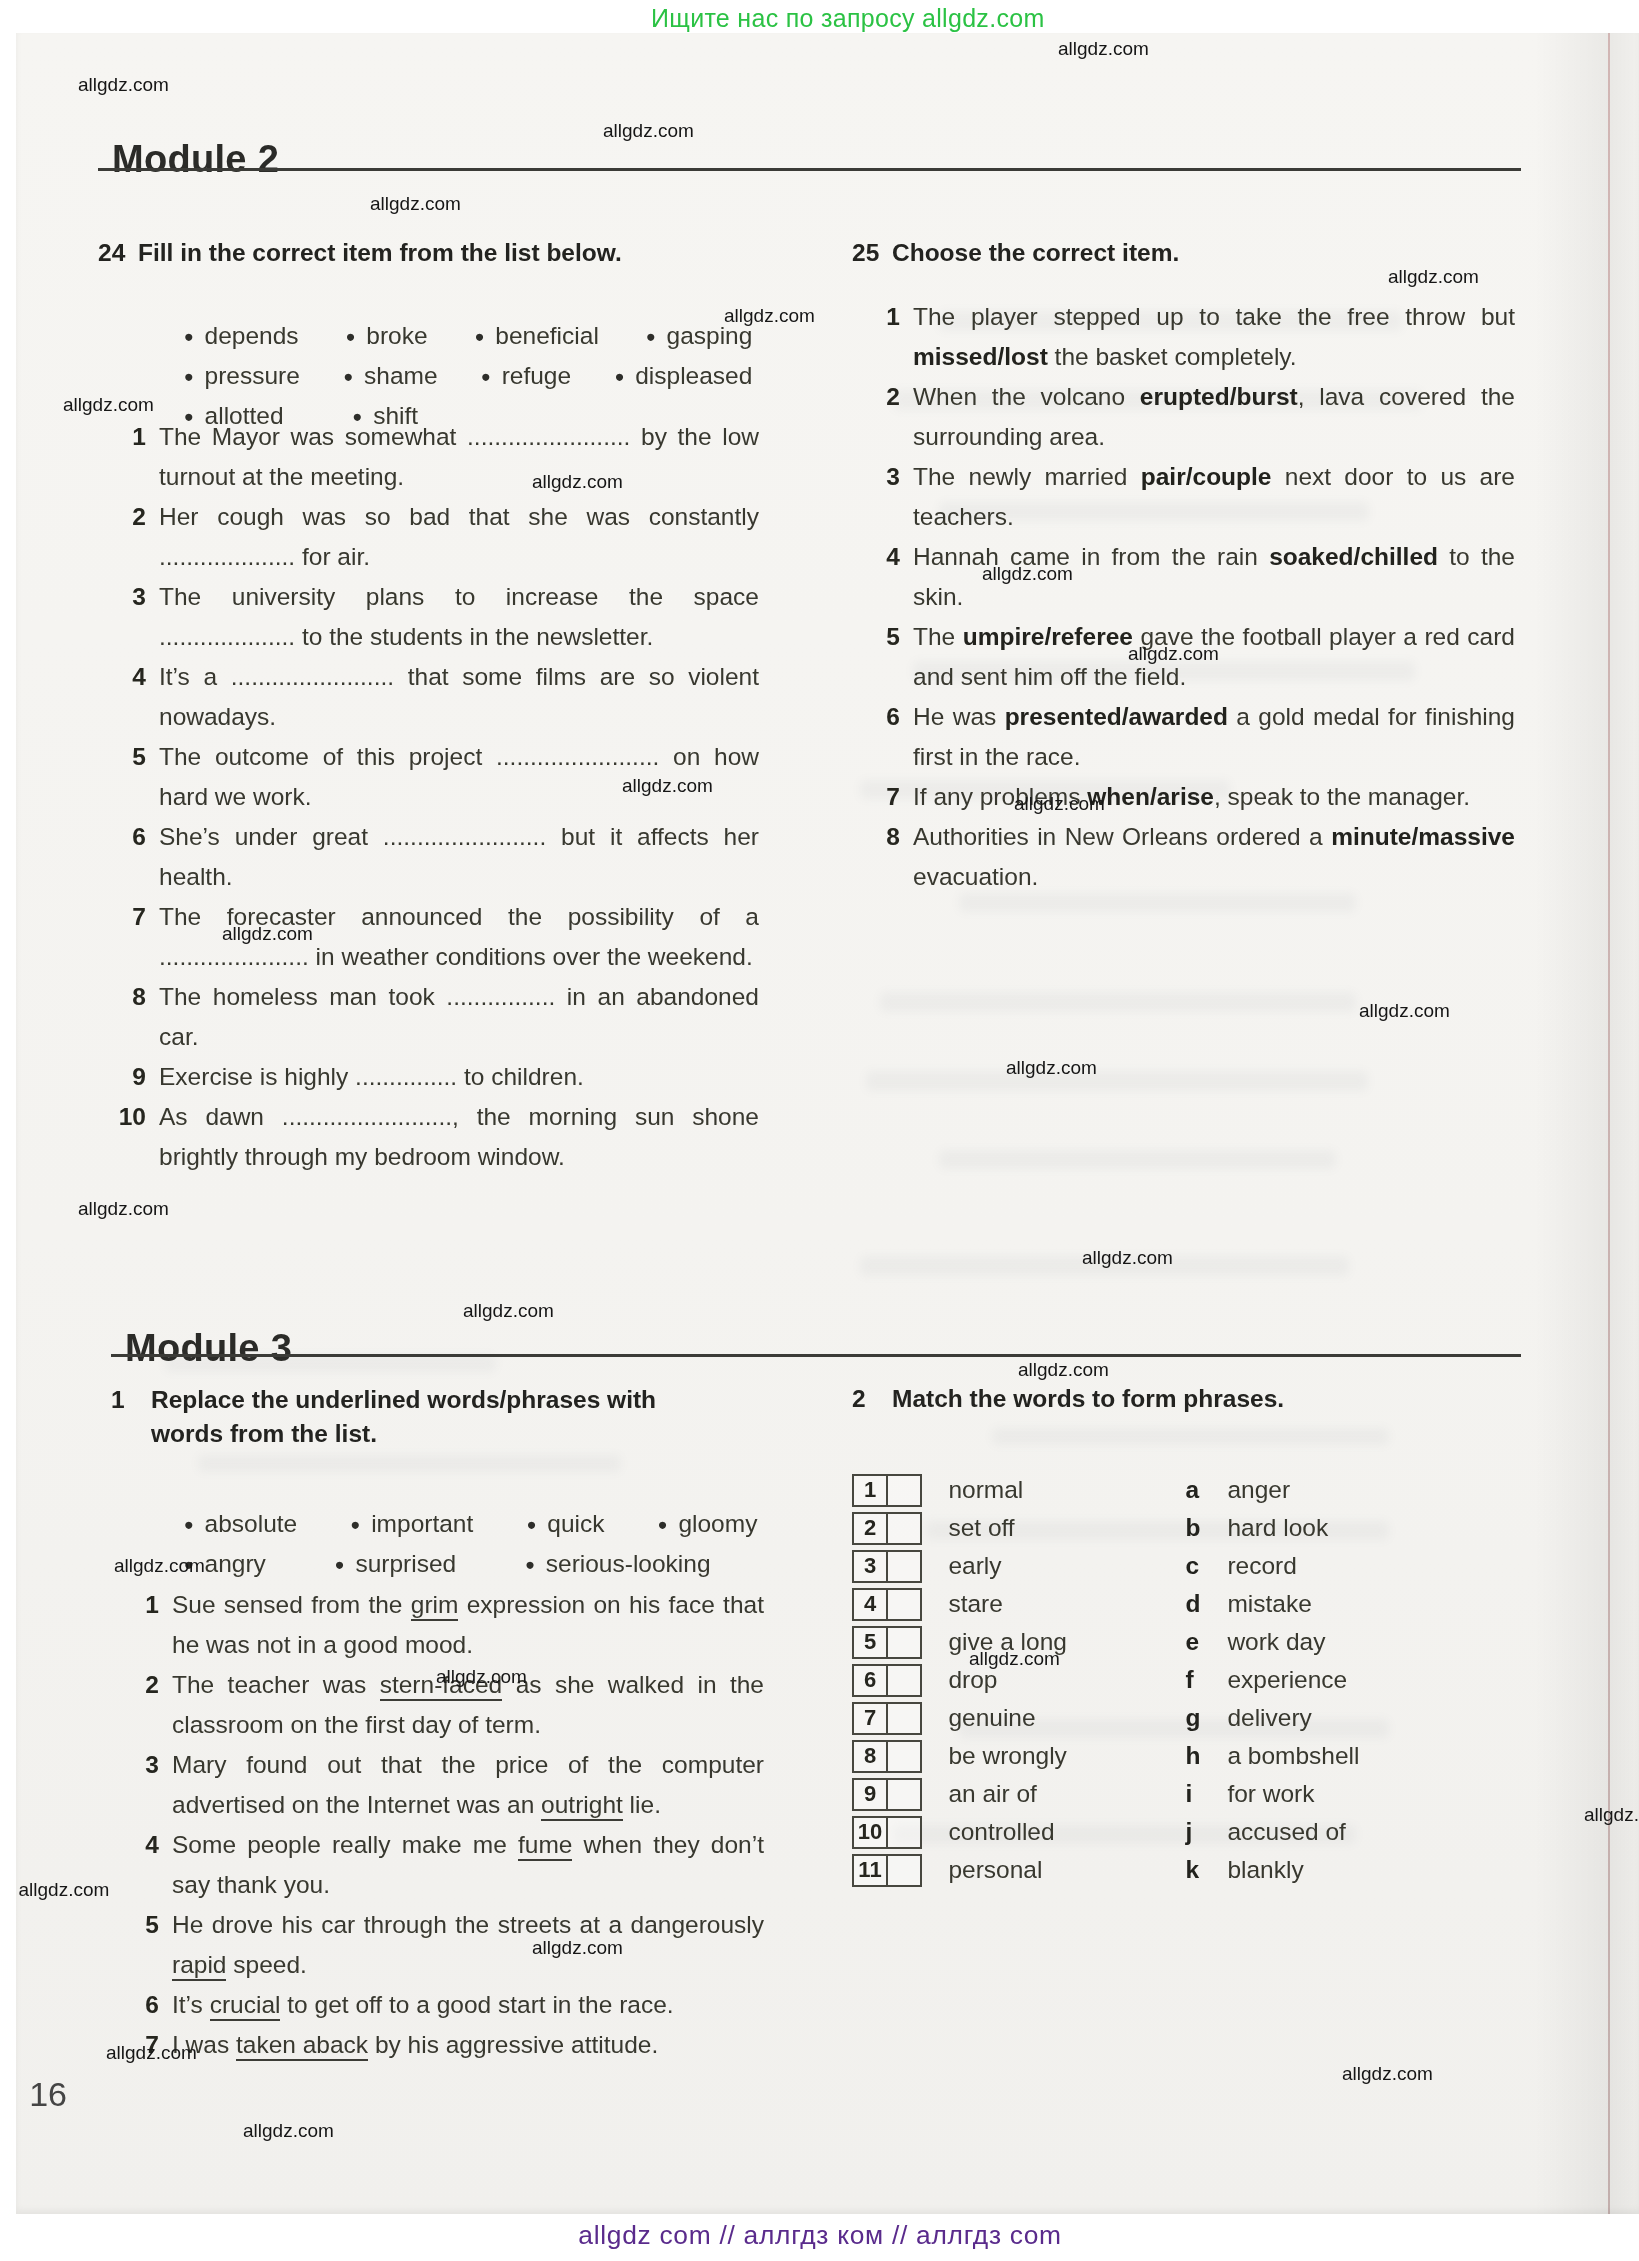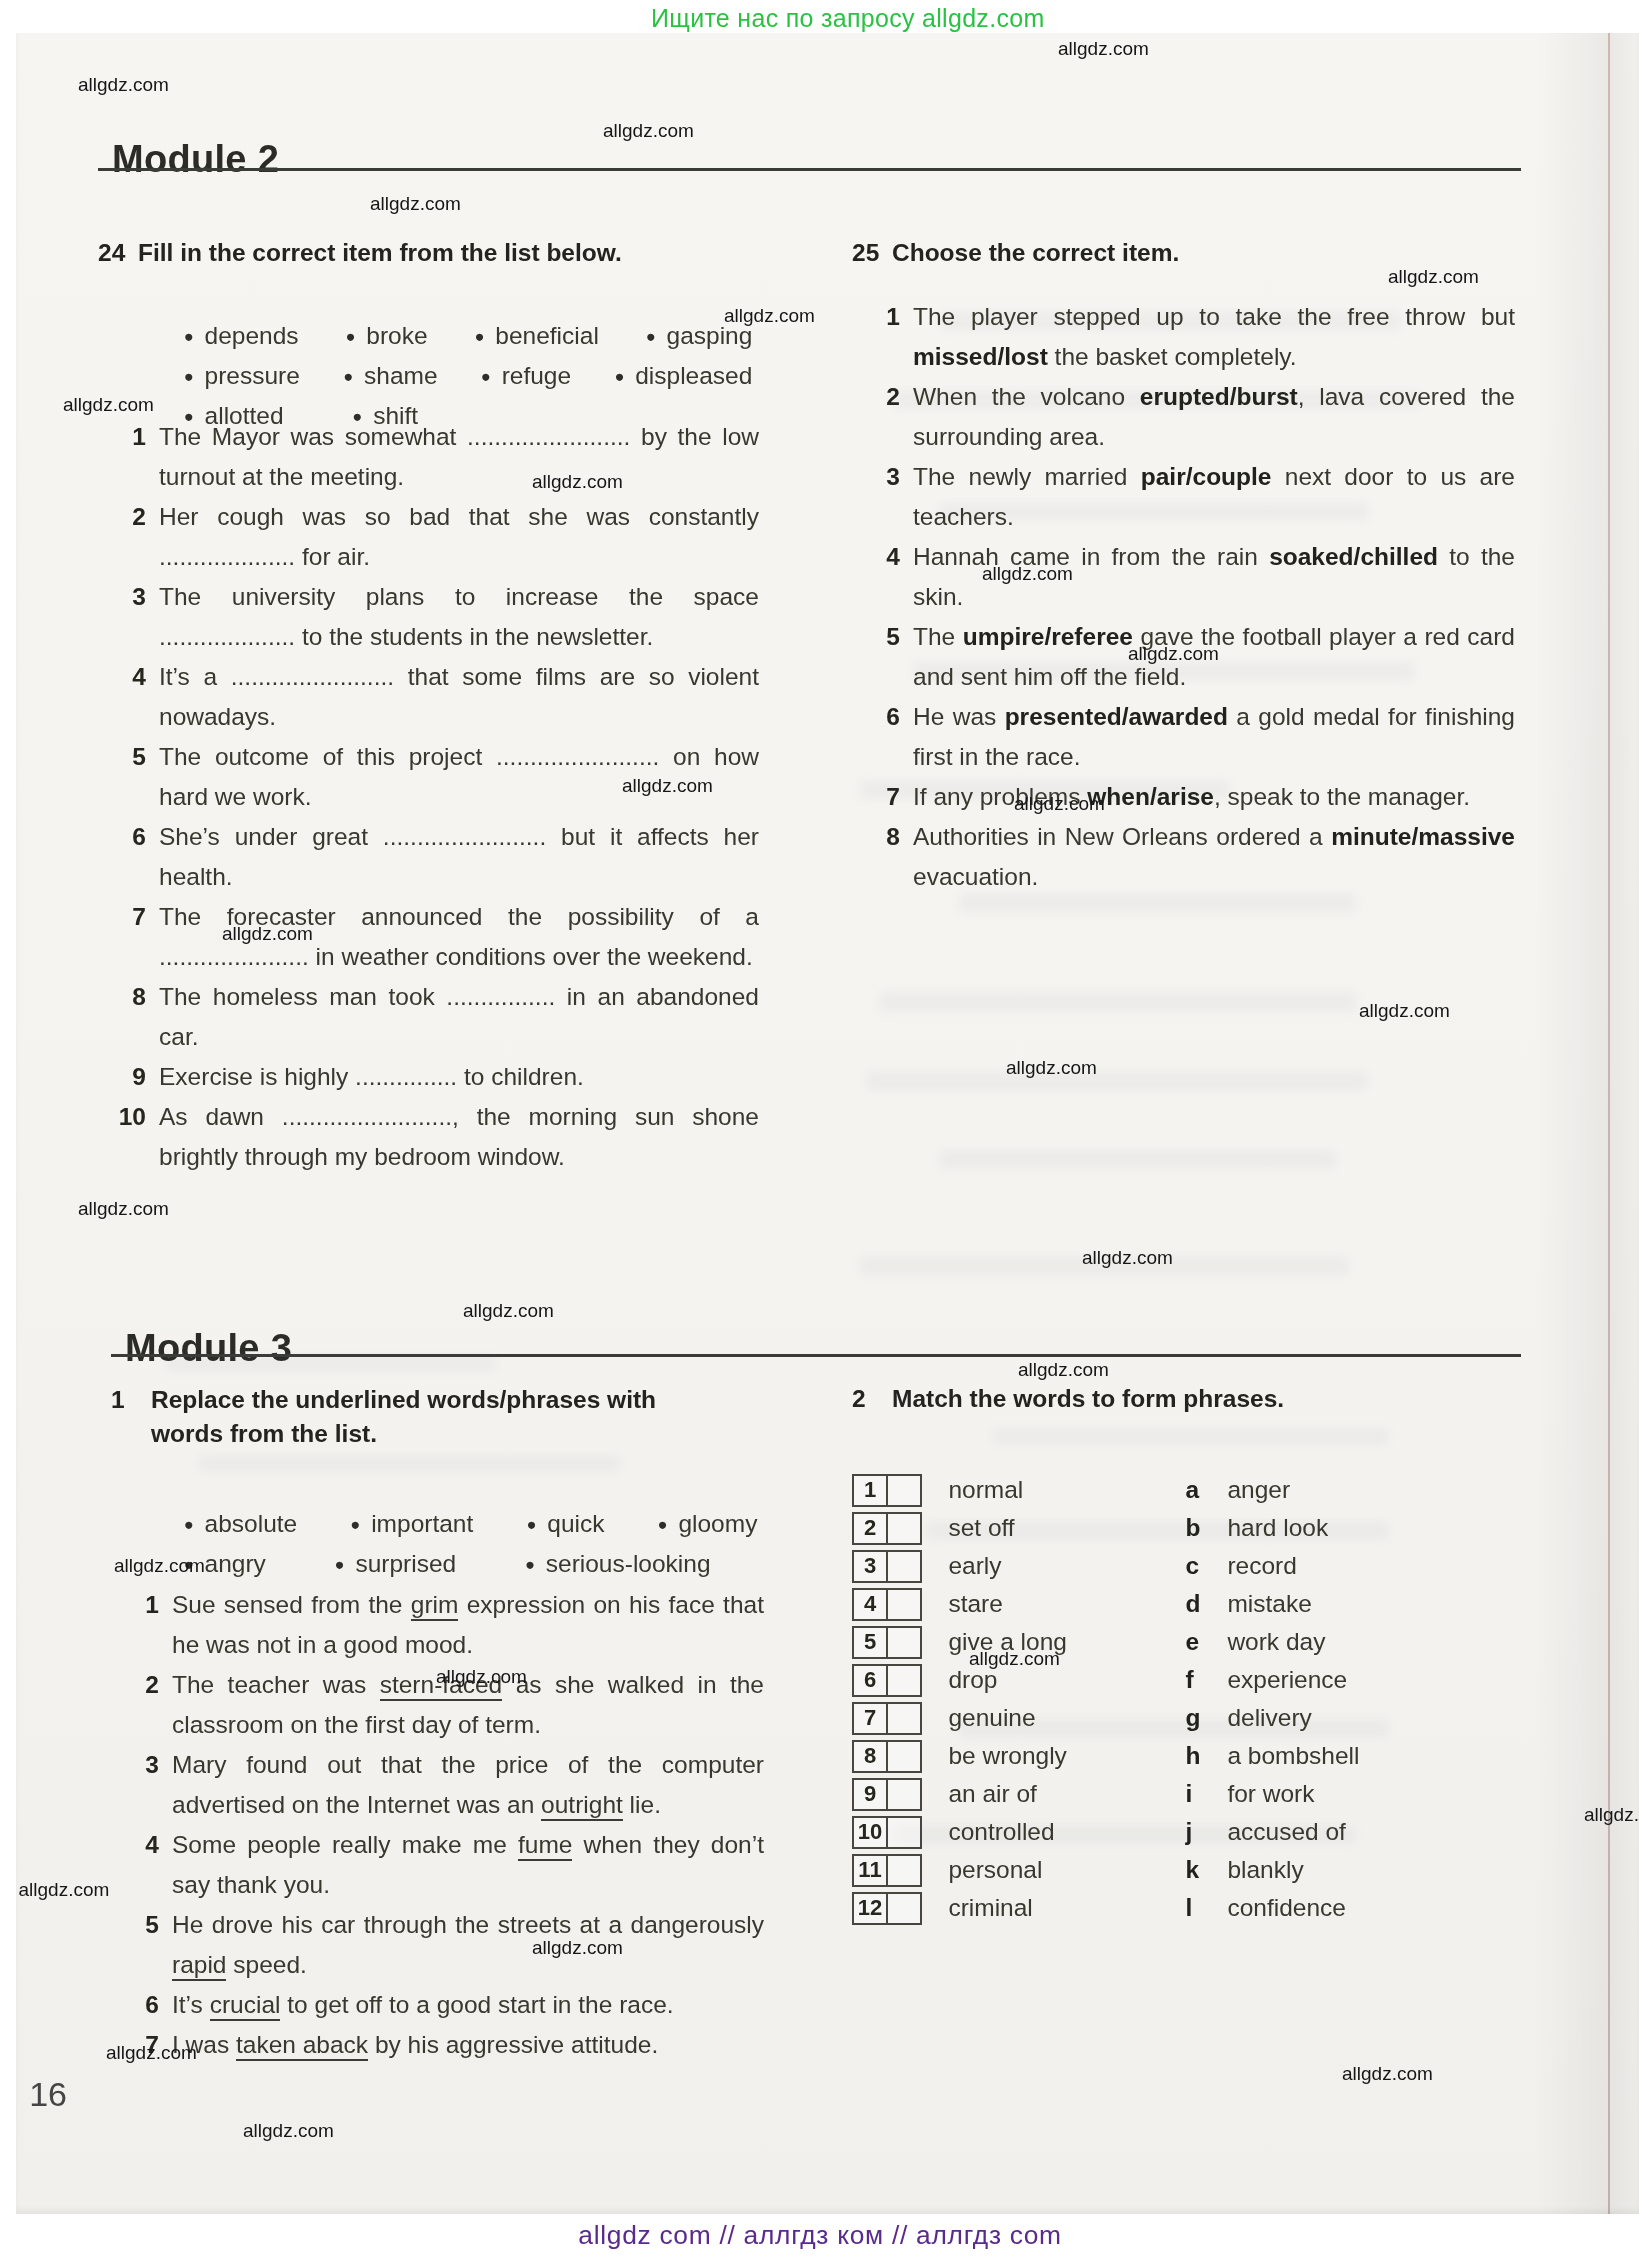--- a/index.html
+++ b/index.html
@@ -283,29 +283,20 @@
             <span class="mphrase">accused of</span>
           </div>
           <div class="mrow">
             <span class="mcells">
               <span class="mcell">11</span>
               <span class="mcell ans"></span>
             </span>
             <span class="mword">personal</span>
             <span class="mletter">k</span>
             <span class="mphrase">blankly</span>
-          </div>
-          <div class="mrow">
-            <span class="mcells">
-              <span class="mcell">12</span>
-              <span class="mcell ans"></span>
-            </span>
-            <span class="mword">criminal</span>
-            <span class="mletter">l</span>
-            <span class="mphrase">confidence</span>
           </div>
         </div>
     </section>
 
     <div class="page-num">16</div>
     <div class="edge-line"></div>
   </div>
 
   <div class="wm-layer" id="wmlayer">
       <span style="left: 1058px; top: 38px;">allgdz.com</span>

